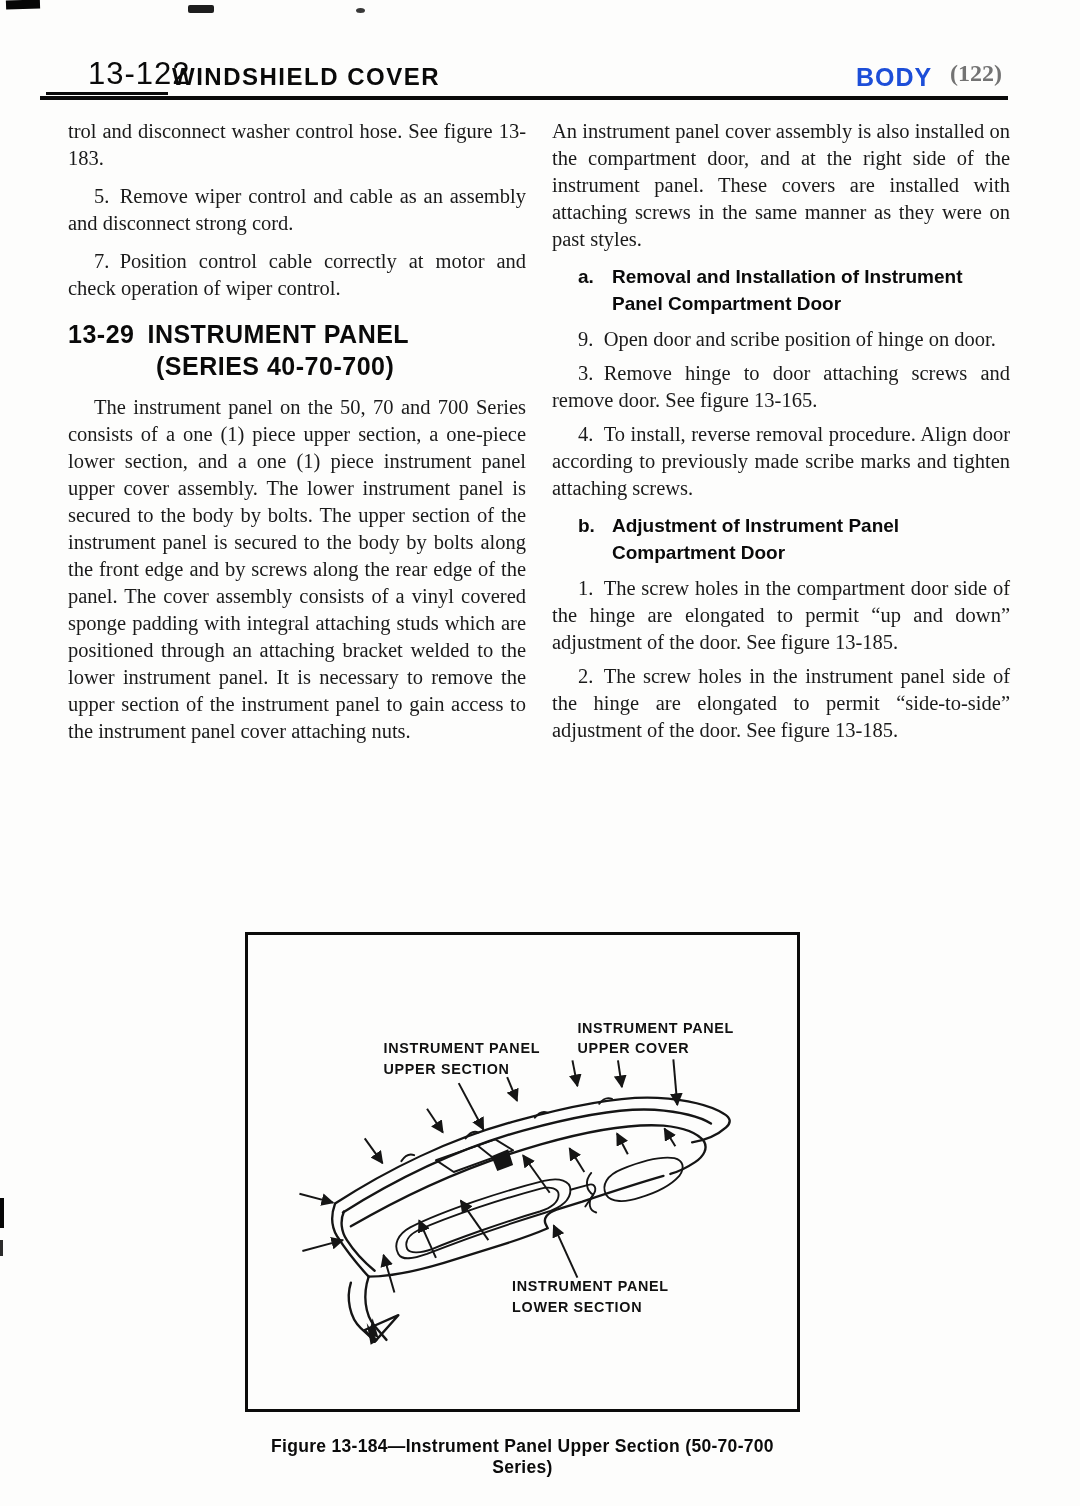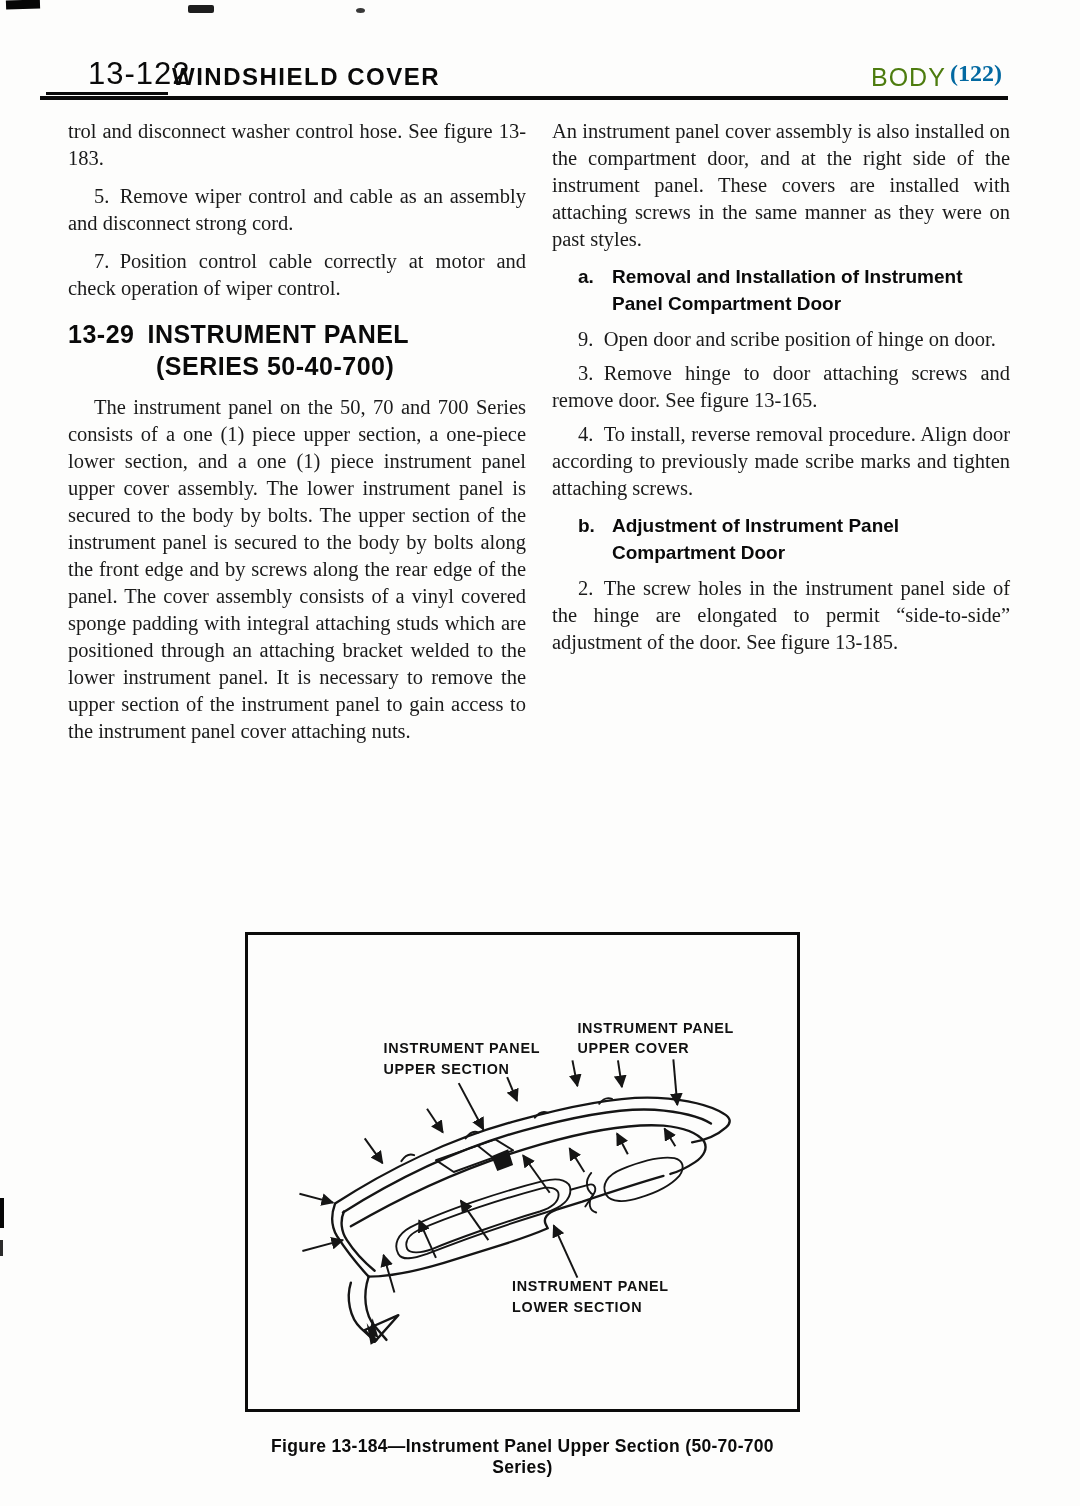--- a/index.html
+++ b/index.html
@@ -17,27 +17,27 @@
     font-family:"Liberation Sans",sans-serif;font-weight:normal;
     font-size:31px;letter-spacing:1px;color:#0a0a0a;margin-left:41px;
   }
   .hdr-title{
     position:absolute;left:172px;top:63px;
     font-family:"Liberation Sans",sans-serif;font-weight:bold;
     font-size:24px;letter-spacing:1.5px;color:#0a0a0a;
   }
   .hdr-body{
     position:absolute;left:856px;top:63px;
-    font-family:"Liberation Sans",sans-serif;font-weight:normal;
-    font-size:25px;letter-spacing:1px;color:#4d7c0f;margin-left:15px;
+    font-family:"Liberation Sans",sans-serif;font-weight:bold;
+    font-size:25px;letter-spacing:1px;color:#1d4ed8;
   }
   .hdr-page{
     position:absolute;left:950px;top:60px;
     font-family:"Liberation Serif",serif;font-weight:bold;
-    font-size:24px;color:#0369a1;
+    font-size:24px;color:#737373;
   }
   .rule-num{position:absolute;left:46px;top:92px;width:122px;height:3px;background:#0a0a0a;}
   .rule-main{position:absolute;left:40px;top:96px;width:968px;height:4px;background:#0a0a0a;}
   
   .col{
     position:absolute;top:118px;
     font-size:20.5px;line-height:27px;
     text-align:justify;color:#1a1a1a;
   }
   .col-left{left:48px;width:458px;margin-left:20px;}
@@ -100,40 +100,41 @@
   <div class="hdr-page">(122)</div>
   <div class="rule-num"></div>
   <div class="rule-main"></div>
 
   <div class="col col-left">
     <p class="para">trol and disconnect washer control hose. See figure 13-183.</p>
     <p class="para step">5. Remove wiper control and cable as an assembly and disconnect strong cord.</p>
     <p class="para step">7. Position control cable correctly at motor and check operation of wiper control.</p>
     <div class="sec-head">
       <span>13-29 INSTRUMENT PANEL</span>
-      <span class="l2">(SERIES 50-40-700)</span>
+      <span class="l2">(SERIES 40-70-700)</span>
     </div>
     <p class="para step">The instrument panel on the 50, 70 and 700 Series consists of a one (1) piece upper section, a one-piece lower section, and a one (1) piece instrument panel upper cover assembly. The lower instrument panel is secured to the body by bolts. The upper section of the instrument panel is secured to the body by bolts along the front edge and by screws along the rear edge of the panel. The cover assembly consists of a vinyl covered sponge padding with integral attaching studs which are positioned through an attaching bracket welded to the lower instrument panel. It is necessary to remove the upper section of the instrument panel to gain access to the instrument panel cover attaching nuts.</p>
   </div>
 
   <div class="col col-right">
     <p class="para">An instrument panel cover assembly is also installed on the compartment door, and at the right side of the instrument panel. These covers are installed with attaching screws in the same manner as they were on past styles.</p>
 
     <div class="subhead">
       <span class="mk">a.</span>
       <span class="tx">Removal and Installation of Instrument Panel Compartment Door</span>
     </div>
     <p class="para step">9. Open door and scribe position of hinge on door.</p>
     <p class="para step">3. Remove hinge to door attaching screws and remove door. See figure 13-165.</p>
     <p class="para step">4. To install, reverse removal procedure. Align door according to previously made scribe marks and tighten attaching screws.</p>
 
     <div class="subhead">
       <span class="mk">b.</span>
       <span class="tx">Adjustment of Instrument Panel Compartment Door</span>
     </div>
+    <p class="para step">1. The screw holes in the compartment door side of the hinge are elongated to permit “up and down” adjustment of the door. See figure 13-185.</p>
     <p class="para step">2. The screw holes in the instrument panel side of the hinge are elongated to permit “side-to-side” adjustment of the door. See figure 13-185.</p>
   </div>
 
   <div class="figure-box">
     <svg width="549" height="474" viewBox="0 0 555 480" preserveAspectRatio="none">
       <defs>
         <marker id="ah" viewBox="0 0 10 10" refX="9" refY="5" markerWidth="6.5" markerHeight="6.5" orient="auto">
           <path d="M0,0 L10,5 L0,10 Z" fill="#151515"></path>
         </marker>
       </defs>

